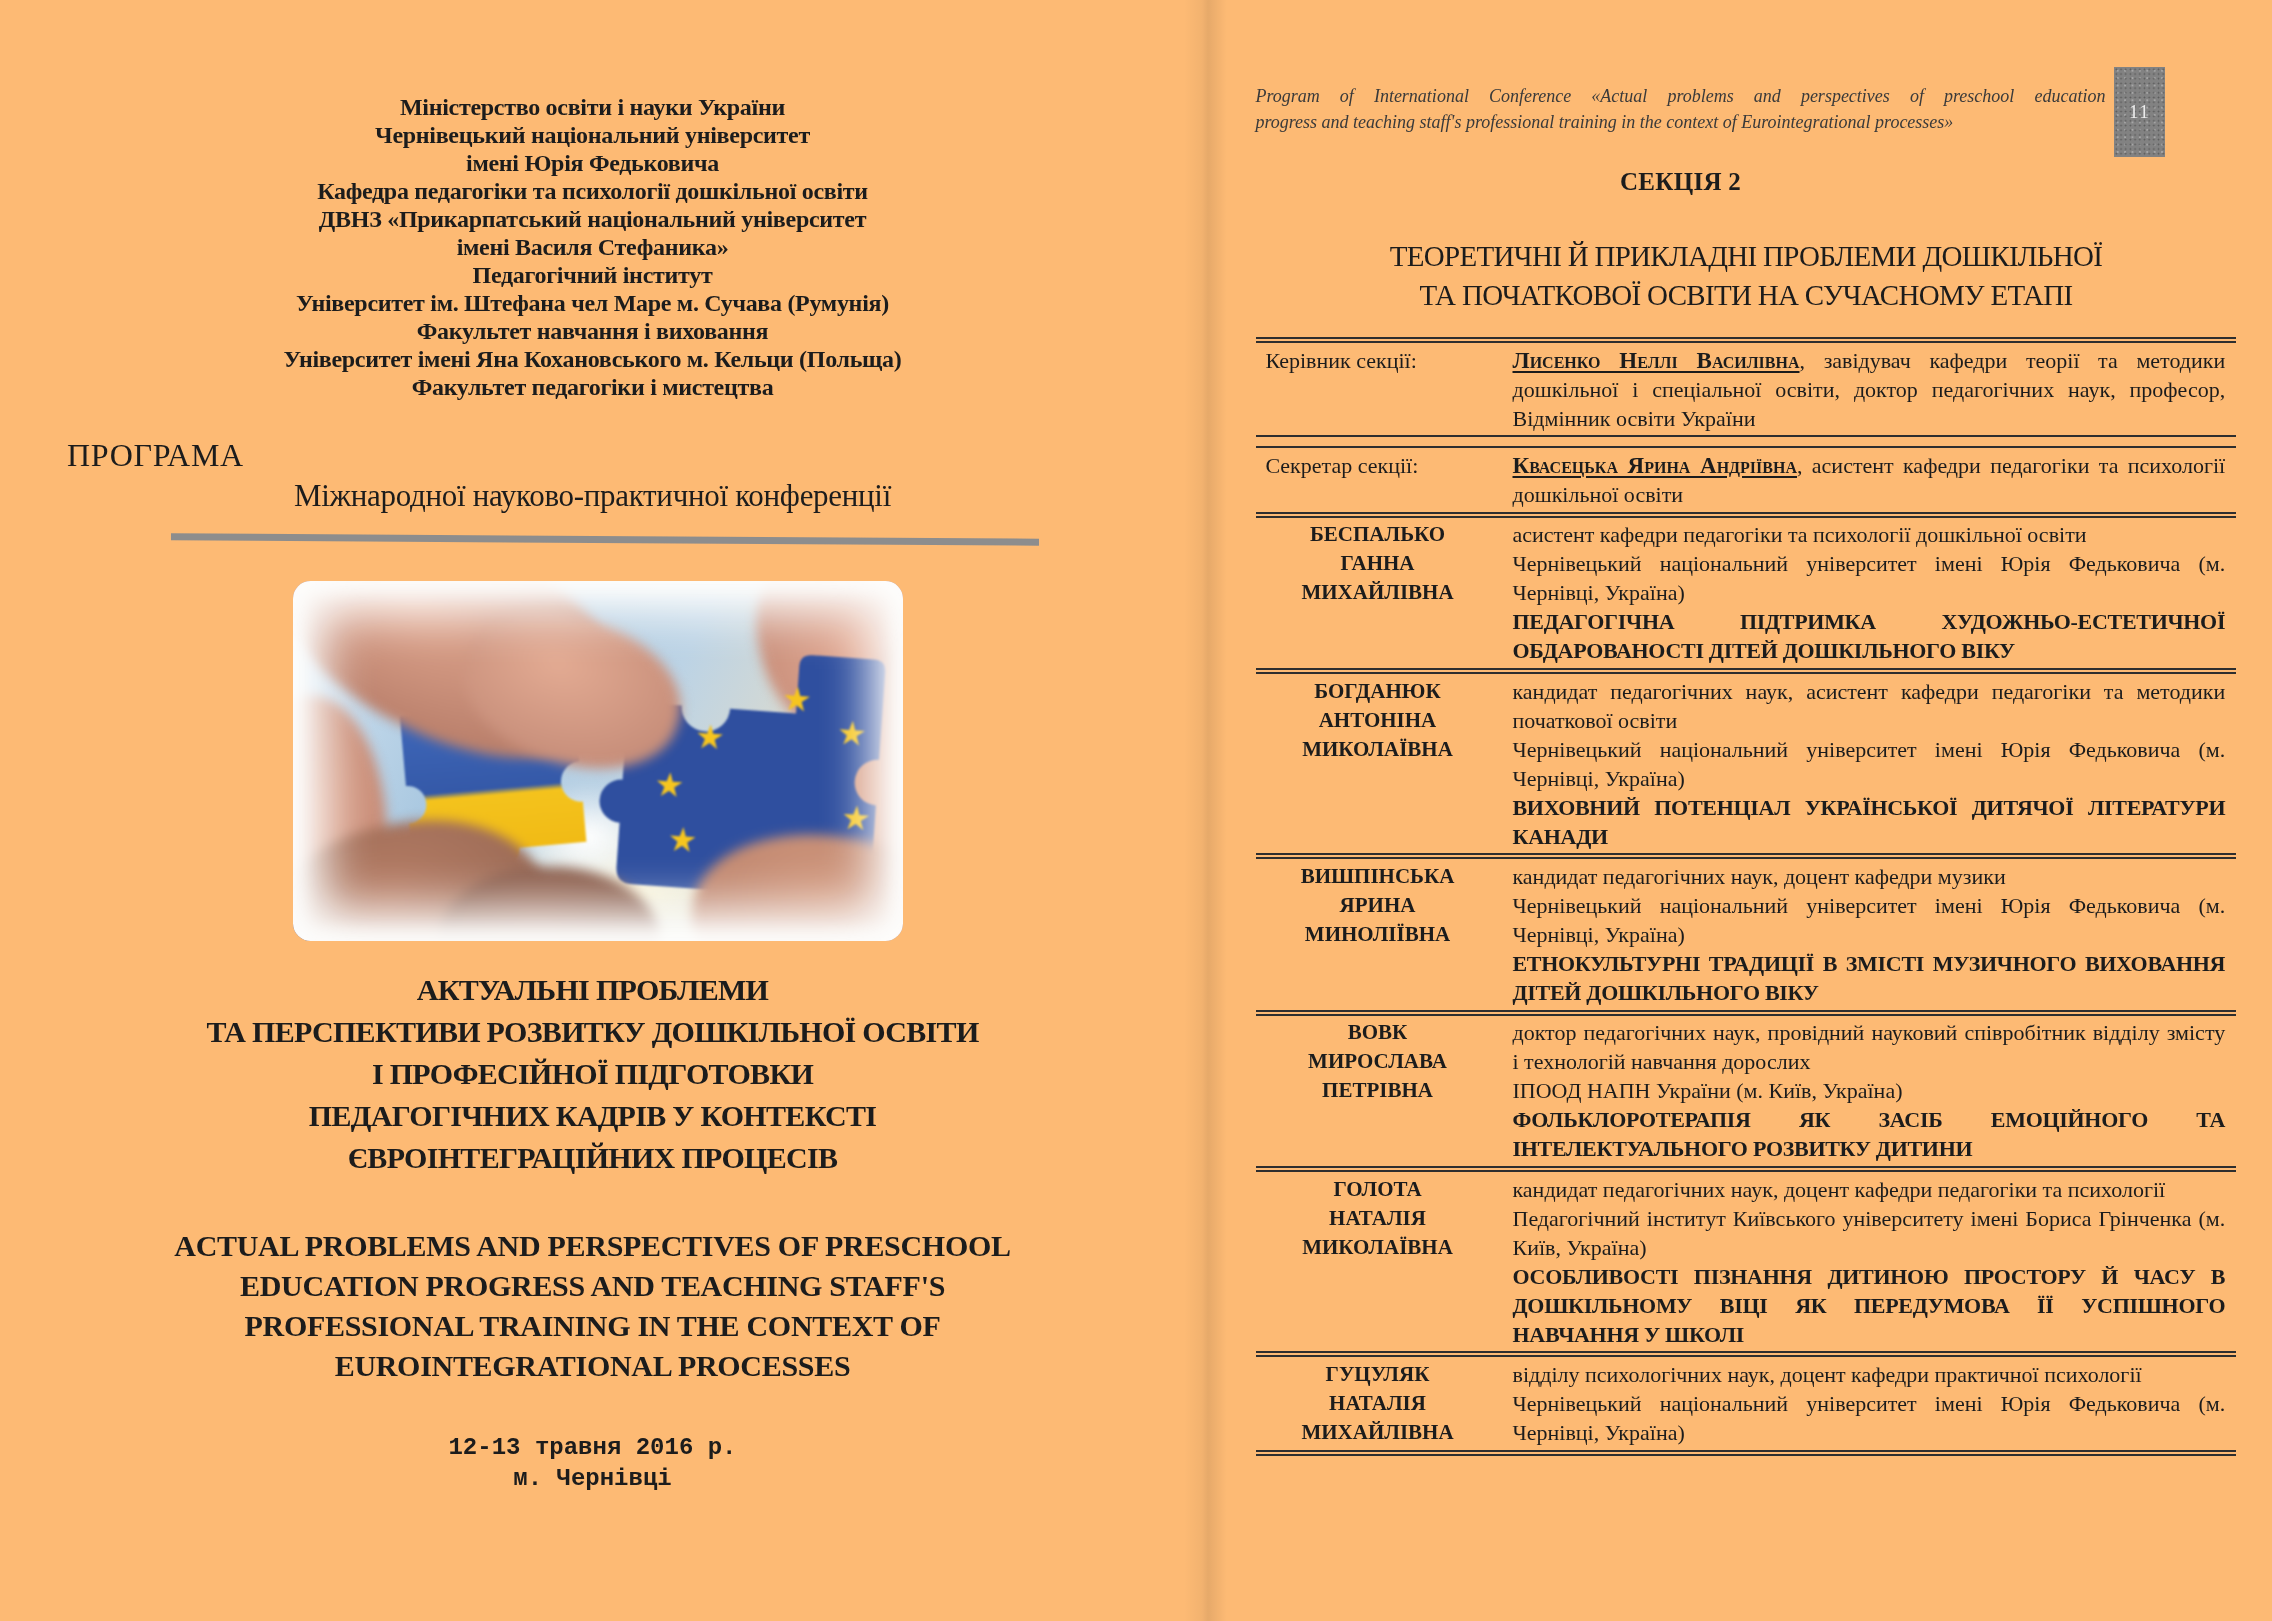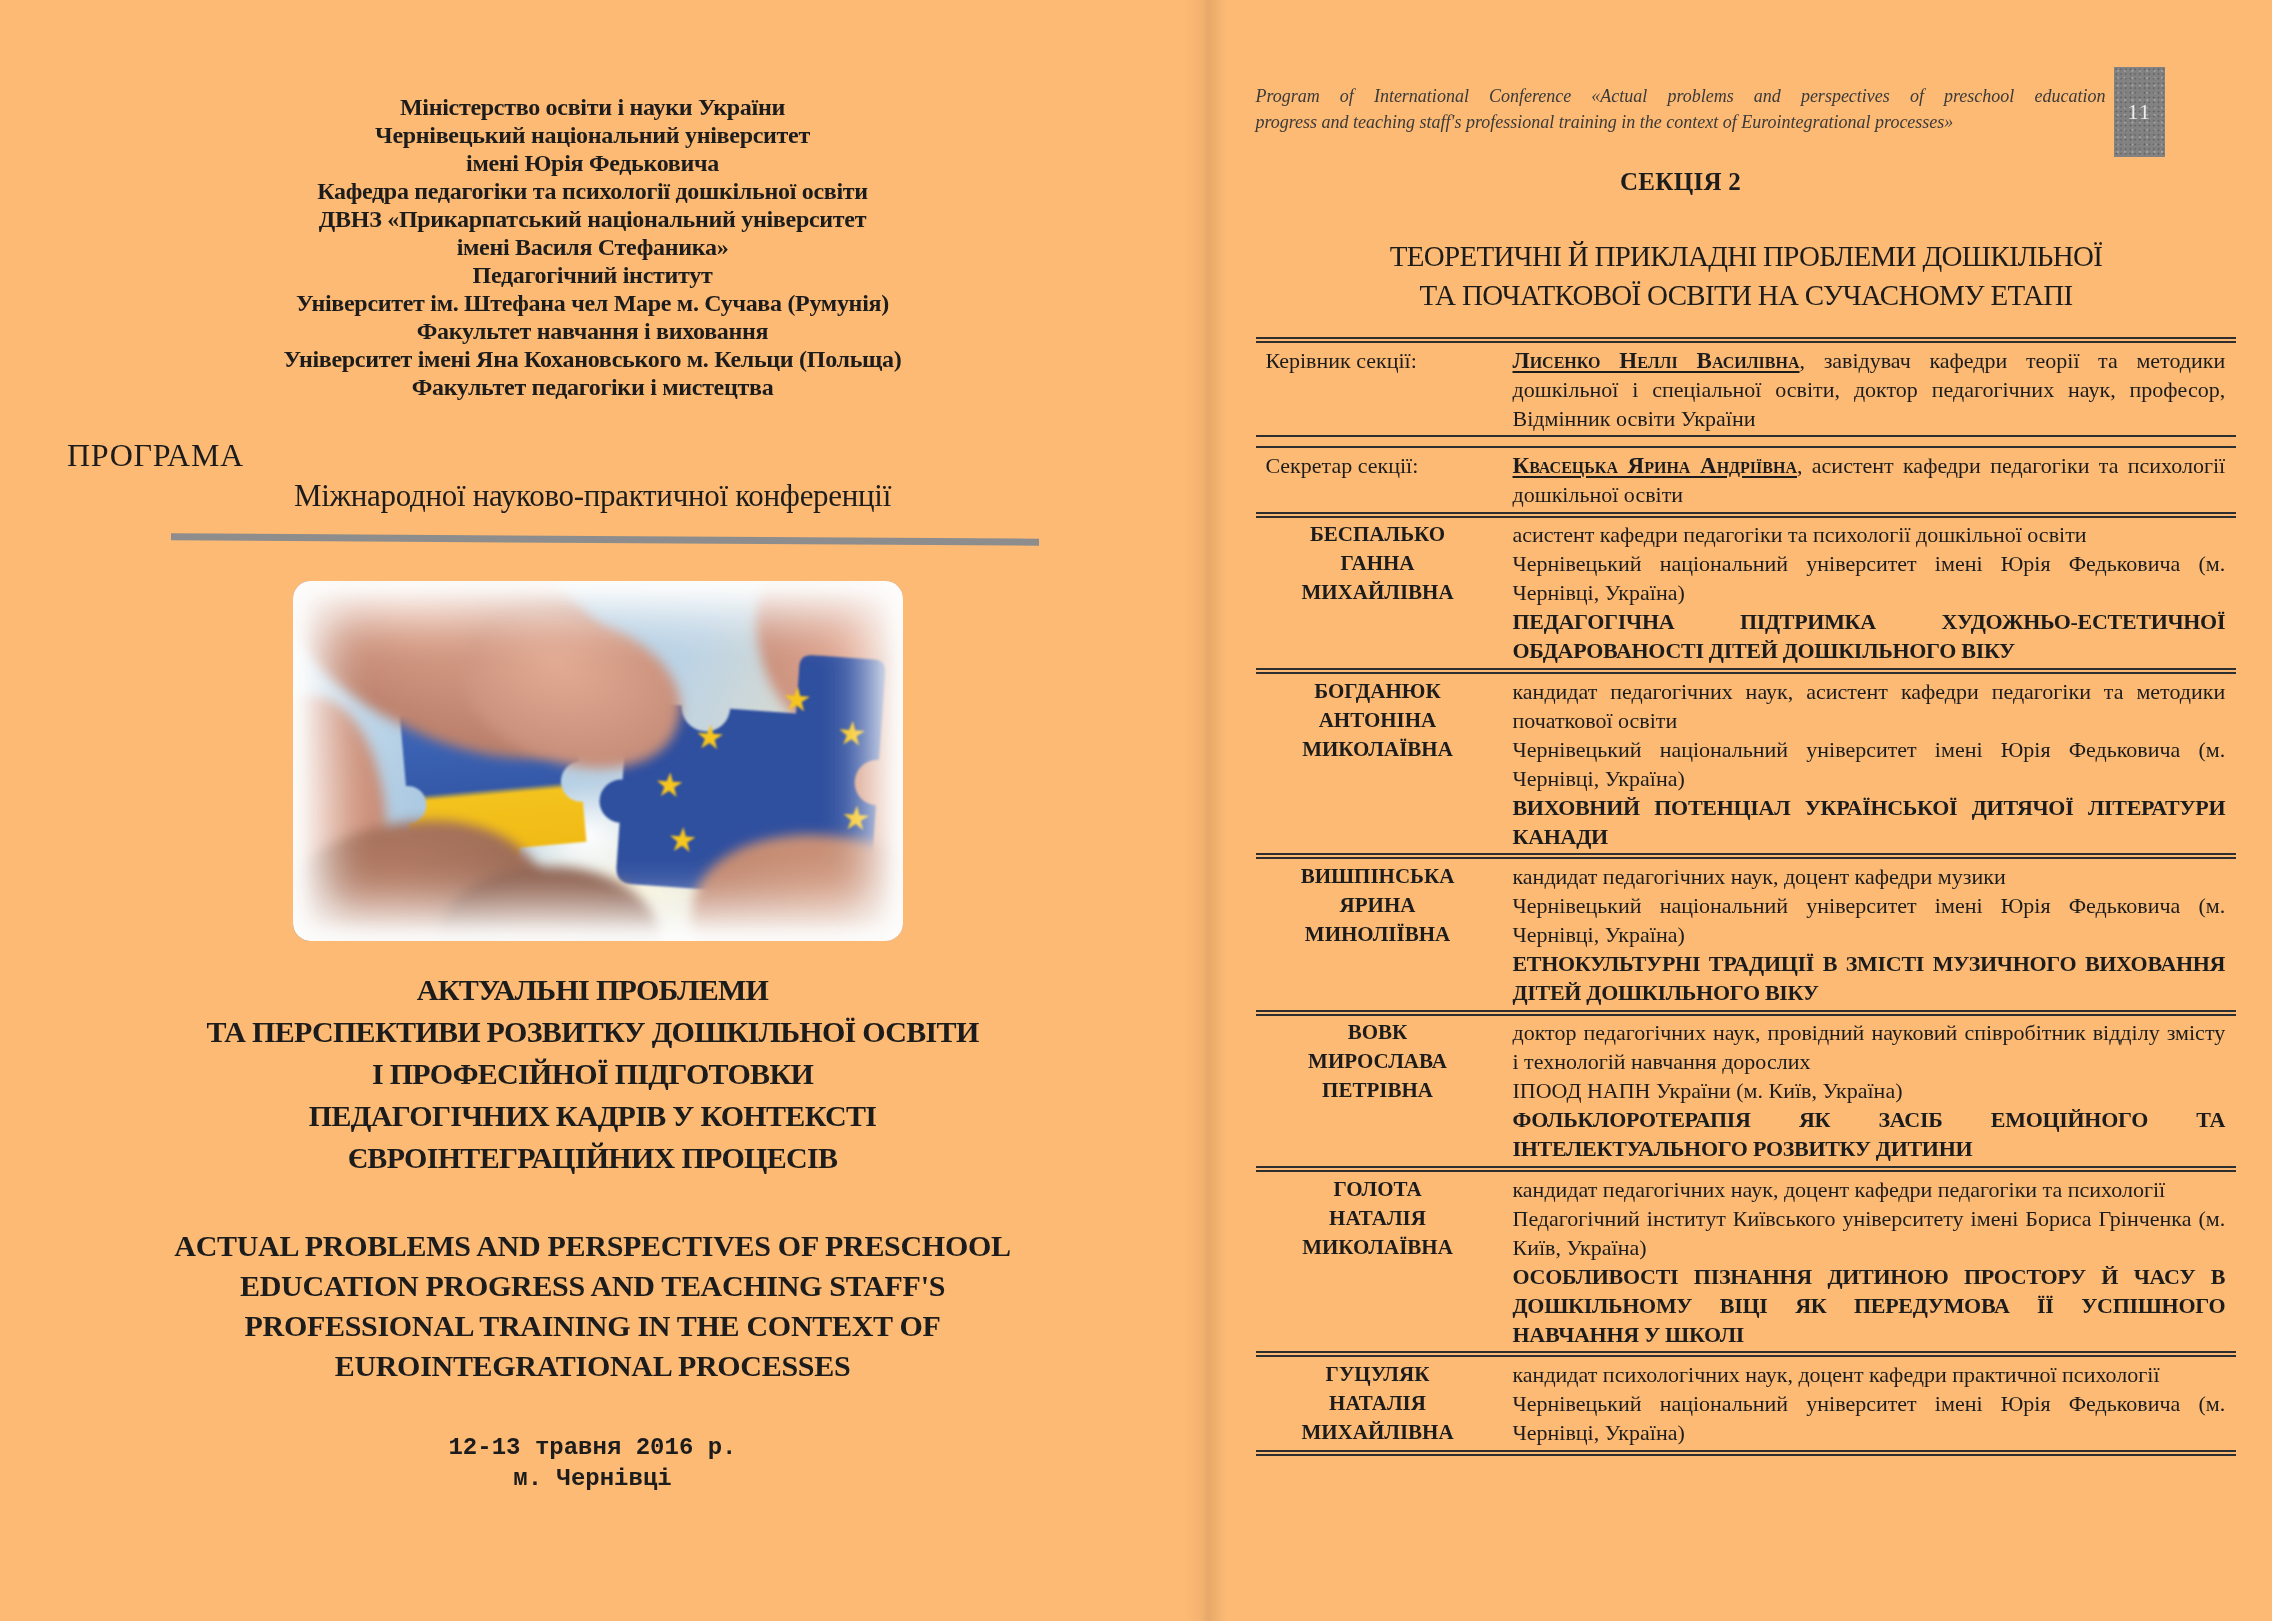--- a/index.html
+++ b/index.html
@@ -53,21 +53,21 @@
   
   .rpage{position:absolute;left:1246px;top:0;width:1004px;height:1622px;}
   .rh{position:absolute;left:9.4px;top:84px;width:850px;
       font-style:italic;font-size:18px;line-height:25.6px;color:#3a3a3a;}
   .rh .l1{text-align:justify;text-align-last:justify;}
   .pagebox{position:absolute;left:868px;top:67px;width:51px;height:90px;
       background-color:#828282;
       background-image:radial-gradient(#5a5a5a 0.7px,transparent 1.1px),radial-gradient(#a6a6a6 0.7px,transparent 1.1px);
       background-size:4.7px 4.7px,7.4px 7.4px;
       display:flex;align-items:center;justify-content:center;
-      color:#ececec;font-size:22px;letter-spacing:1.3px;}
+      color:#ececec;font-size:19px;letter-spacing:1.3px;}
   .seclabel{position:absolute;left:0;top:168px;width:869px;text-align:center;
       font-weight:700;font-size:25px;letter-spacing:0.3px;}
   .sectitle{position:absolute;left:10px;top:237px;width:980px;text-align:center;
       font-weight:400;font-size:29px;line-height:39px;letter-spacing:-0.7px;}
   .ptable{position:absolute;left:10px;top:337px;width:980px;border-top:6px double #2e2e2e;}
   .trow{display:flex;border-bottom:6px double #2e2e2e;padding:2.7px 0;}
   .trow.nb{border-bottom:2px solid #2e2e2e;}
   .sep-wide{height:8.8px;border-bottom:2px solid #2e2e2e;}
   .c1{width:243px;flex:0 0 243px;font-size:22px;line-height:29px;}
   .c1.lab{padding-left:9.4px;box-sizing:border-box;}
@@ -272,21 +272,21 @@
         </div>
       </div>
 
       <div class="trow">
         <div class="c1 nm">
           <div>ГУЦУЛЯК</div>
           <div>НАТАЛІЯ</div>
           <div>МИХАЙЛІВНА</div>
         </div>
         <div class="c2">
-          <p class="pos">кандидат психологічних наук, доцент кафедри практичної психології</p>
+          <p class="pos">відділу психологічних наук, доцент кафедри практичної психології</p>
           <p class="aff">Чернівецький національний університет імені Юрія Федьковича (м. Чернівці, Україна)</p>
         </div>
       </div>
 
     </div>
   </div>
 </div>
 
 
 </body></html>

